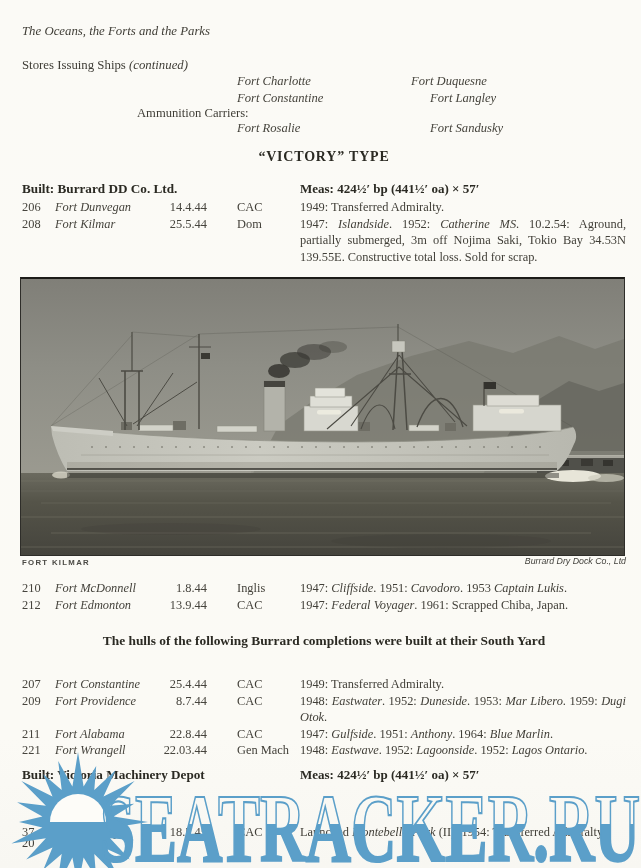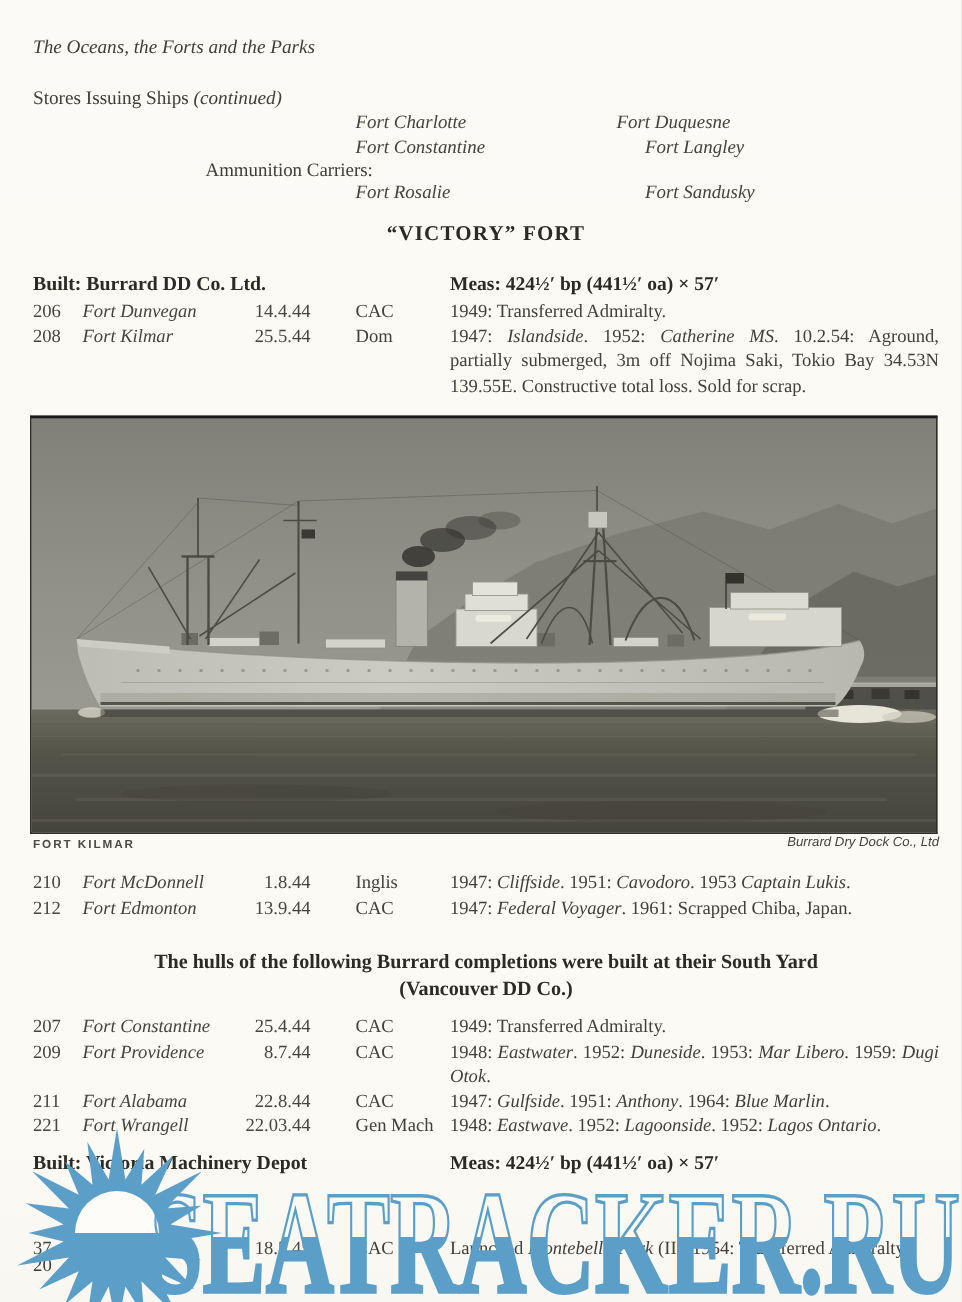--- a/index.html
+++ b/index.html
@@ -48,21 +48,21 @@
   </div>
 
   <div class="fort-name abs" style="left:237px;top:74px">Fort Charlotte</div>
   <div class="fort-name abs" style="left:237px;top:91px">Fort Constantine</div>
   <div class="fort-name abs" style="left:411px;top:74px">Fort Duquesne</div>
   <div class="fort-name abs" style="left:430px;top:91px">Fort Langley</div>
   <div id="ammo-label" class="abs">Ammunition Carriers:</div>
   <div class="fort-name abs" style="left:237px;top:121px">Fort Rosalie</div>
   <div class="fort-name abs" style="left:430px;top:121px">Fort Sandusky</div>
 
-  <div id="victory-heading" class="abs">“VICTORY” FORT</div>
+  <div id="victory-heading" class="abs">“VICTORY” TYPE</div>
 
   <div class="abs built-label" style="left:22px;top:181px">Built: Burrard DD Co. Ltd.</div>
   <div class="abs meas-label" style="left:300px;top:181px">Meas: 424½′ bp (441½′ oa) × 57′</div>
 
   <div class="tbl" style="top:199px">
       <div class="ship-row">
         <div class="c-no">206</div>
         <div class="c-name">Fort Dunvegan</div>
         <div class="c-date">14.4.44</div>
         <div class="c-gap"></div>
@@ -196,21 +196,20 @@
         <div class="c-name">Fort Edmonton</div>
         <div class="c-date">13.9.44</div>
         <div class="c-gap"></div>
         <div class="c-builder">CAC</div>
         <div class="c-remark"><span>1947: </span><i>Federal Voyager</i><span>. 1961: Scrapped Chiba, Japan.</span></div>
       </div>
     </div>
 
   <div id="south-yard-note" class="abs">
     <div>The hulls of the following Burrard completions were built at their South Yard</div>
-    <div>(Vancouver DD Co.)</div>
   </div>
 
   <div class="tbl" style="top:676px">
       <div class="ship-row">
         <div class="c-no">207</div>
         <div class="c-name">Fort Constantine</div>
         <div class="c-date">25.4.44</div>
         <div class="c-gap"></div>
         <div class="c-builder">CAC</div>
         <div class="c-remark"><span>1949: Transferred Admiralty.</span></div>

